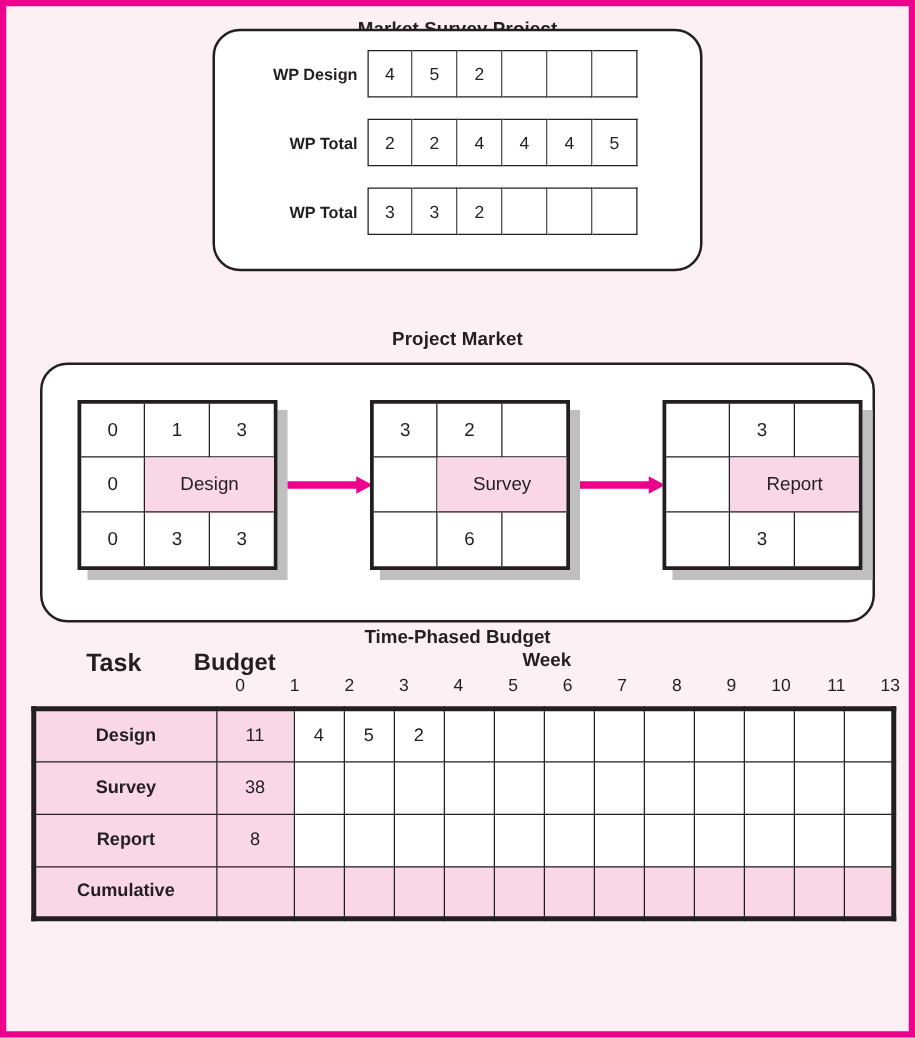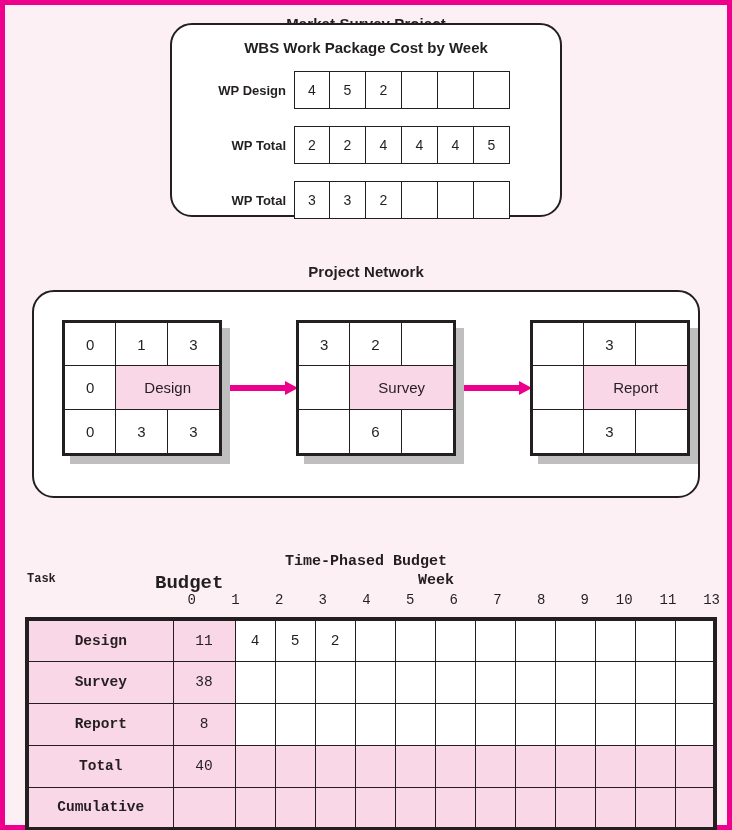--- a/index.html
+++ b/index.html
@@ -95,26 +95,26 @@
   .arrow{position:absolute;top:89px;height:14px;}
   .arrow .shaft{position:absolute;left:0;top:4px;height:6px;background:#ec008c;}
   .arrow .head{
     position:absolute;top:0;width:0;height:0;
     border-top:7px solid transparent;
     border-bottom:7px solid transparent;
     border-left:13px solid #ec008c;
   }
 
   
-  #sec-budget{position:absolute;left:0;top:548px;width:722px;font-family:Liberation Mono, monospace;}
+  #sec-budget{position:absolute;left:0;top:496px;width:722px;}
   #tpb-title{font-size:15px;font-weight:bold;text-align:center;}
 
   #tpb-head{position:relative;height:42px;}
-  #h-task{position:absolute;left:22px;top:2px;width:128px;text-align:left;
-          font-weight:bold;font-size:12px;}
+  #h-task{position:absolute;left:22px;top:2px;width:128px;text-align:center;
+          font-weight:bold;font-size:20px;}
   #h-budget{position:absolute;left:150px;top:2px;width:65px;text-align:center;
           font-weight:bold;font-size:19px;}
   #h-week{position:absolute;top:2px;font-weight:bold;font-size:15px;text-align:left;}
   #weeknums{position:absolute;left:0;top:22px;height:19px;}
   .wknum{position:absolute;top:0;font-size:14px;text-align:right;width:26px;}
 
   #tpb-table{
     position:absolute;left:20px;top:64px;
     width:692px;
     box-sizing:border-box;
@@ -137,21 +137,20 @@
 </style>
 </head>
 <body>
 
 <div id="page">
 
   <div class="title" style="position:absolute;left:0;top:10px;width:722px;">Market Survey Project</div>
 
   <div id="sec-wbs">
     <div id="wbs-box" class="roundbox">
-      <div id="wbs-title">WBS Work Package Cost by Week</div>
       <div class="wbs-rows">
 
         <div class="wbs-row">
           <div class="wbs-label">WP Design</div>
           <div class="wbs-cells">
             <div class="wbs-cell">4</div>
             <div class="wbs-cell">5</div>
             <div class="wbs-cell">2</div>
             <div class="wbs-cell"></div>
             <div class="wbs-cell"></div>
@@ -181,21 +180,21 @@
             <div class="wbs-cell"></div>
             <div class="wbs-cell"></div>
           </div>
         </div>
 
       </div>
     </div>
   </div>
 
   <div id="sec-net">
-    <div class="title">Project Network</div>
+    <div class="title">Project Market</div>
 
     <div id="net-box" class="roundbox">
 
       <div class="node-wrap" style="left:28px;">
         <div class="node-shadow"></div>
         <div class="node">
           <div class="ncell">0</div>
           <div class="ncell">1</div>
           <div class="ncell lastcol">3</div>
           <div class="ncell">0</div>
@@ -315,36 +314,20 @@
             <td class="c-week"></td>
             <td class="c-week"></td>
             <td class="c-week"></td>
             <td class="c-week"></td>
             <td class="c-week"></td>
             <td class="c-week"></td>
             <td class="c-week"></td>
             <td class="c-week"></td>
           </tr>
           <tr class="filled">
-            <td class="c-task">Total</td>
-            <td class="c-budget">40</td>
-            <td class="c-week"></td>
-            <td class="c-week"></td>
-            <td class="c-week"></td>
-            <td class="c-week"></td>
-            <td class="c-week"></td>
-            <td class="c-week"></td>
-            <td class="c-week"></td>
-            <td class="c-week"></td>
-            <td class="c-week"></td>
-            <td class="c-week"></td>
-            <td class="c-week"></td>
-            <td class="c-week"></td>
-          </tr>
-          <tr class="filled">
             <td class="c-task">Cumulative</td>
             <td class="c-budget"></td>
             <td class="c-week"></td>
             <td class="c-week"></td>
             <td class="c-week"></td>
             <td class="c-week"></td>
             <td class="c-week"></td>
             <td class="c-week"></td>
             <td class="c-week"></td>
             <td class="c-week"></td>

